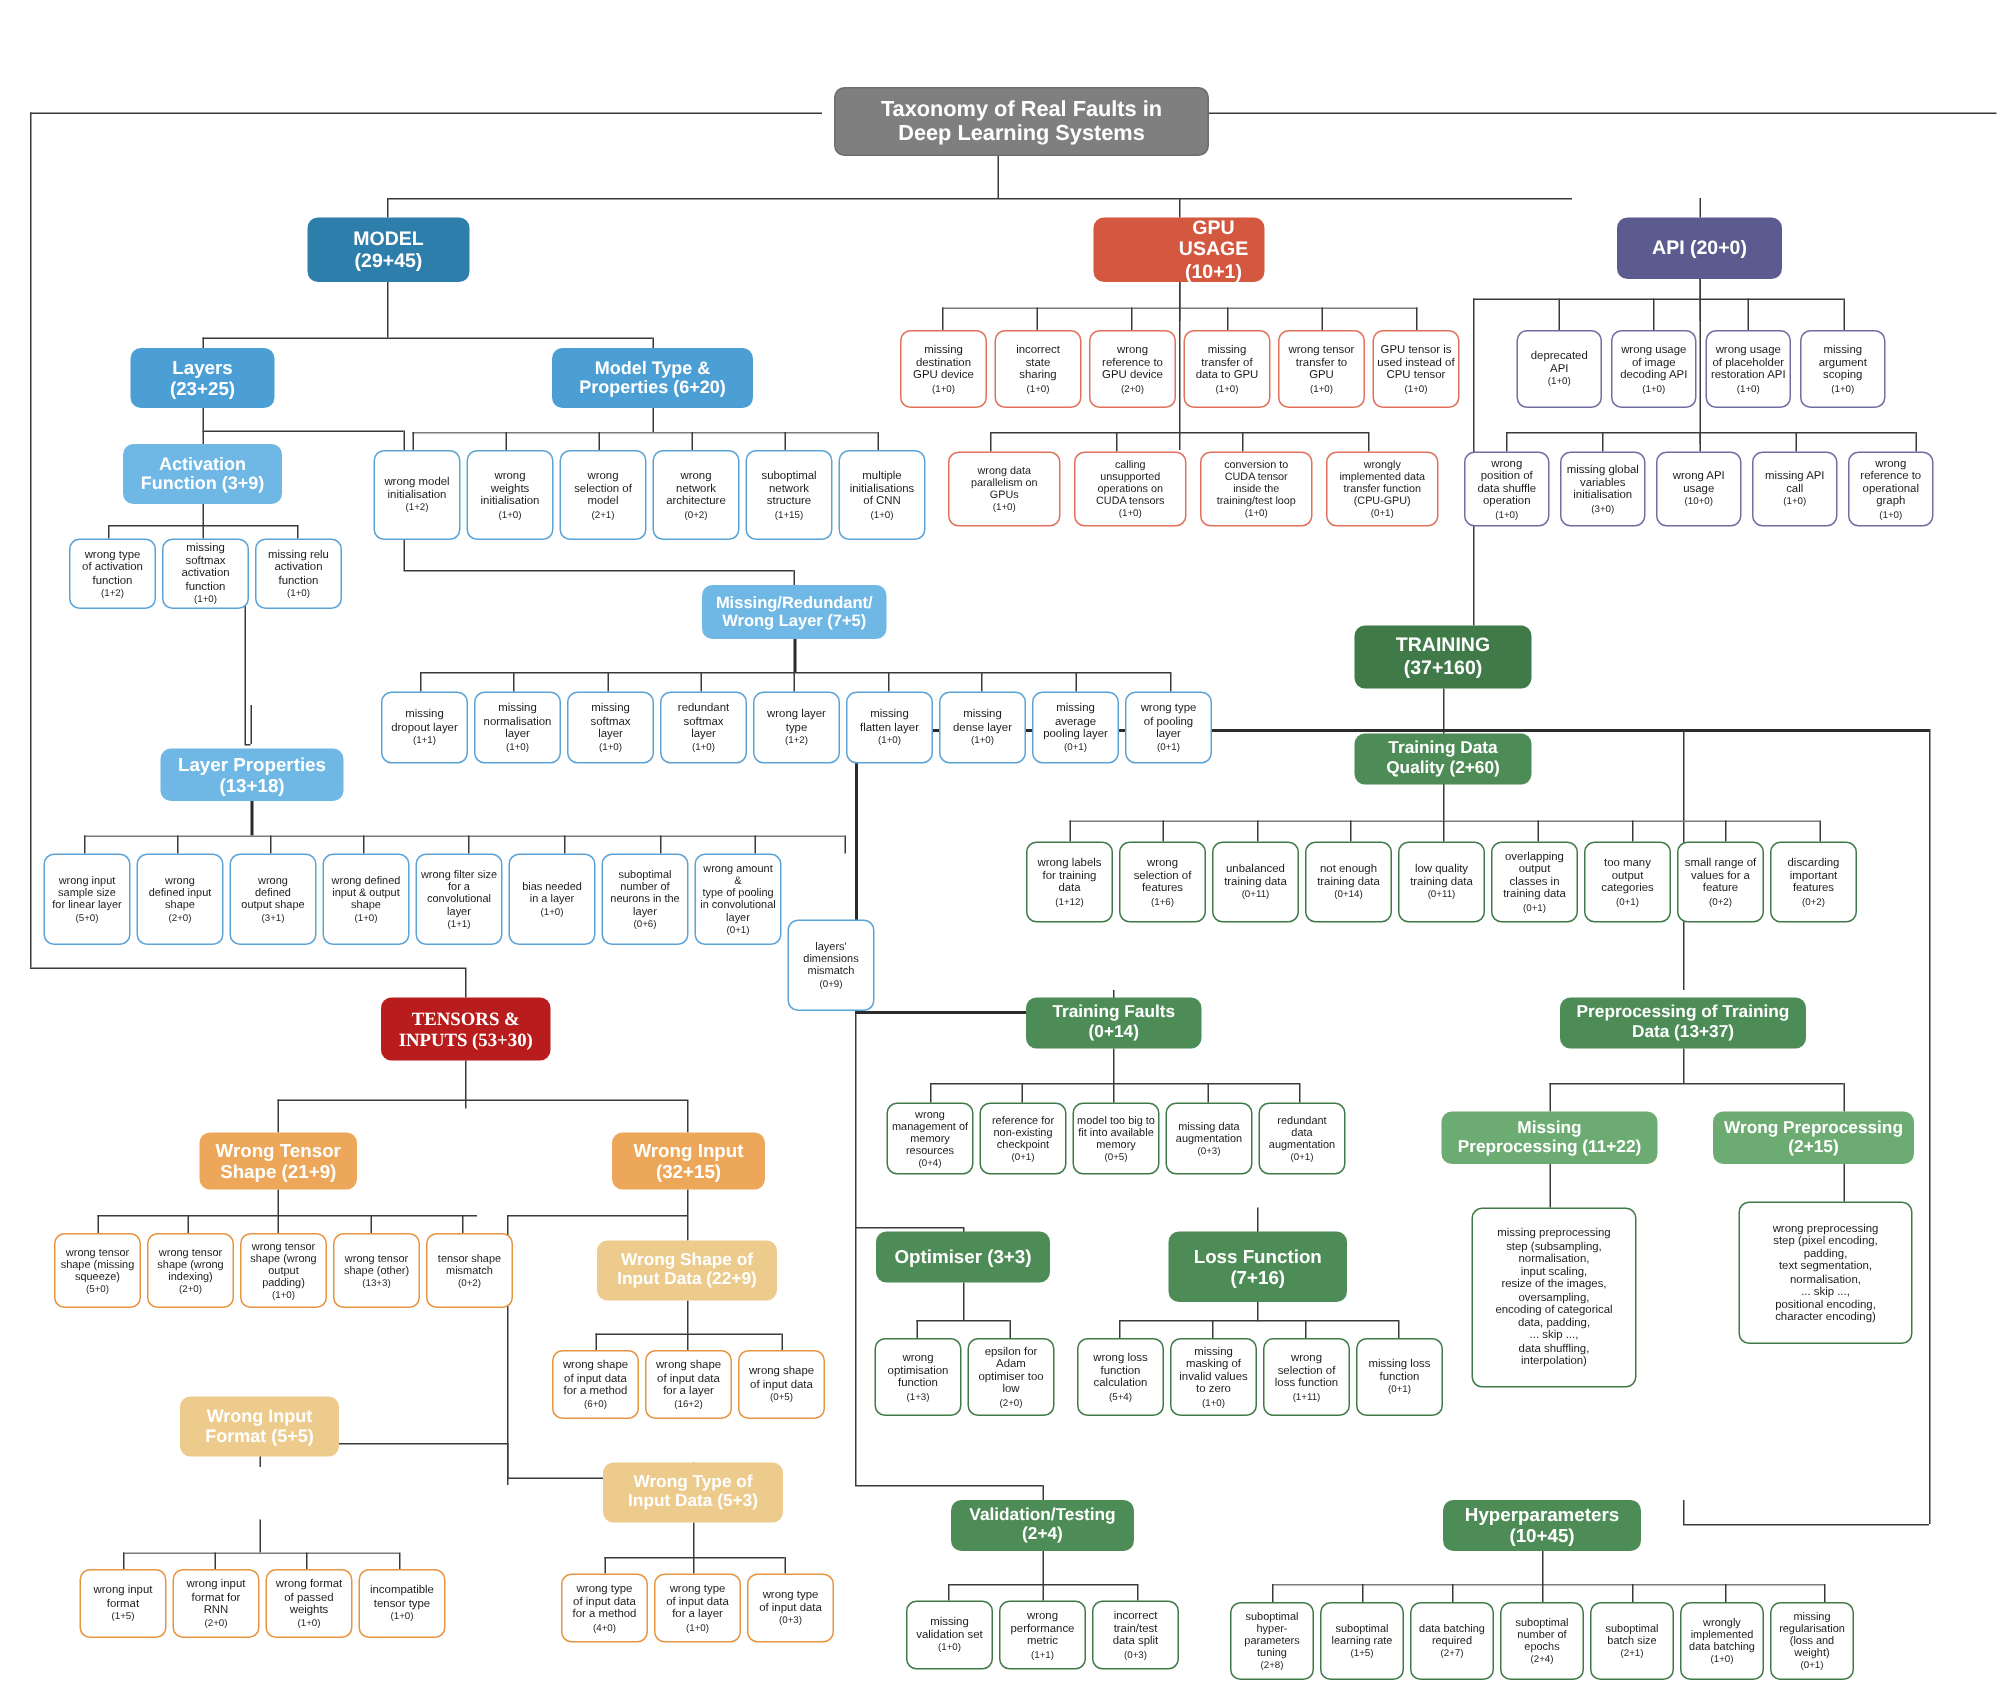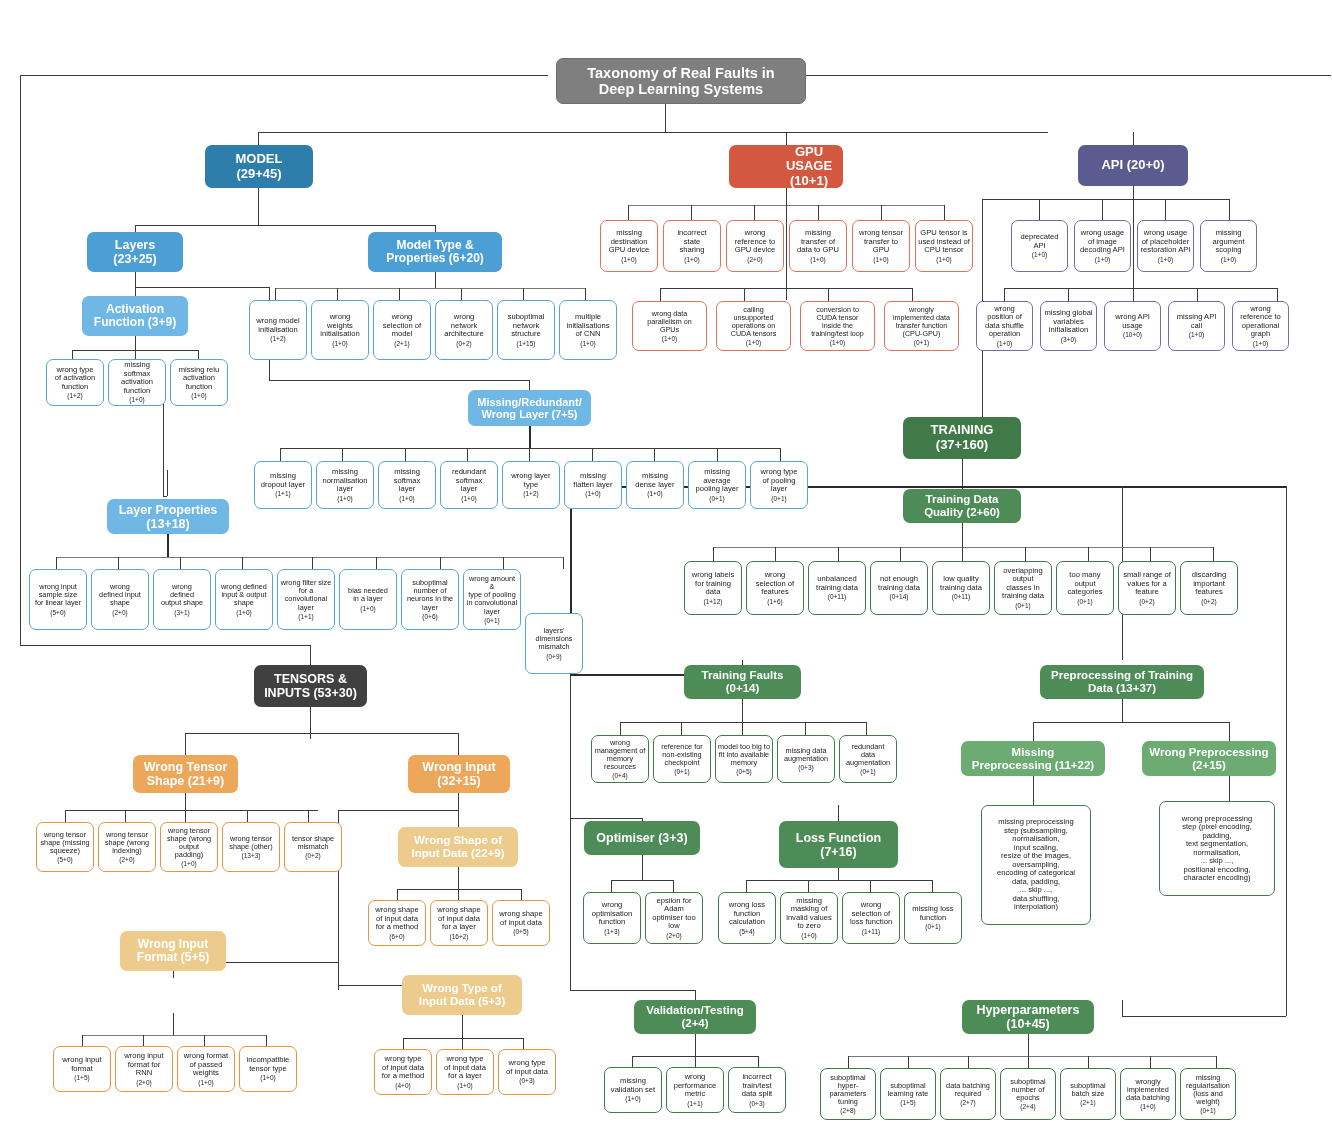--- a/index.html
+++ b/index.html
@@ -27,21 +27,21 @@
   .b-gpu{border-color:#e0715a;}
 
   .c-api{background:#5c5b8f;}
   .b-api{border-color:#6f6ea2;}
 
   .c-train-1{background:#3f7a48;}
   .c-train-2{background:#4e8c57;}
   .c-train-3{background:#6cab72;}
   .b-train{border-color:#417a49;}
 
-  .c-tens-1{background:#404040;}
+  .c-tens-1{background:#b91c1c;font-family:Liberation Serif, serif;}
   .c-tens-2{background:#eda75a;}
   .c-tens-3{background:#eccb8c;}
   .b-tens{border-color:#e79440;}
 
   
   .ln{position:absolute;background:#3a3a3a;}
   .lnv{width:1px;}
   .lnh{height:1px;}
   .ln-thick{background:#2b2b2b;}
   .ln-grey{background:#7a7a7a;}

